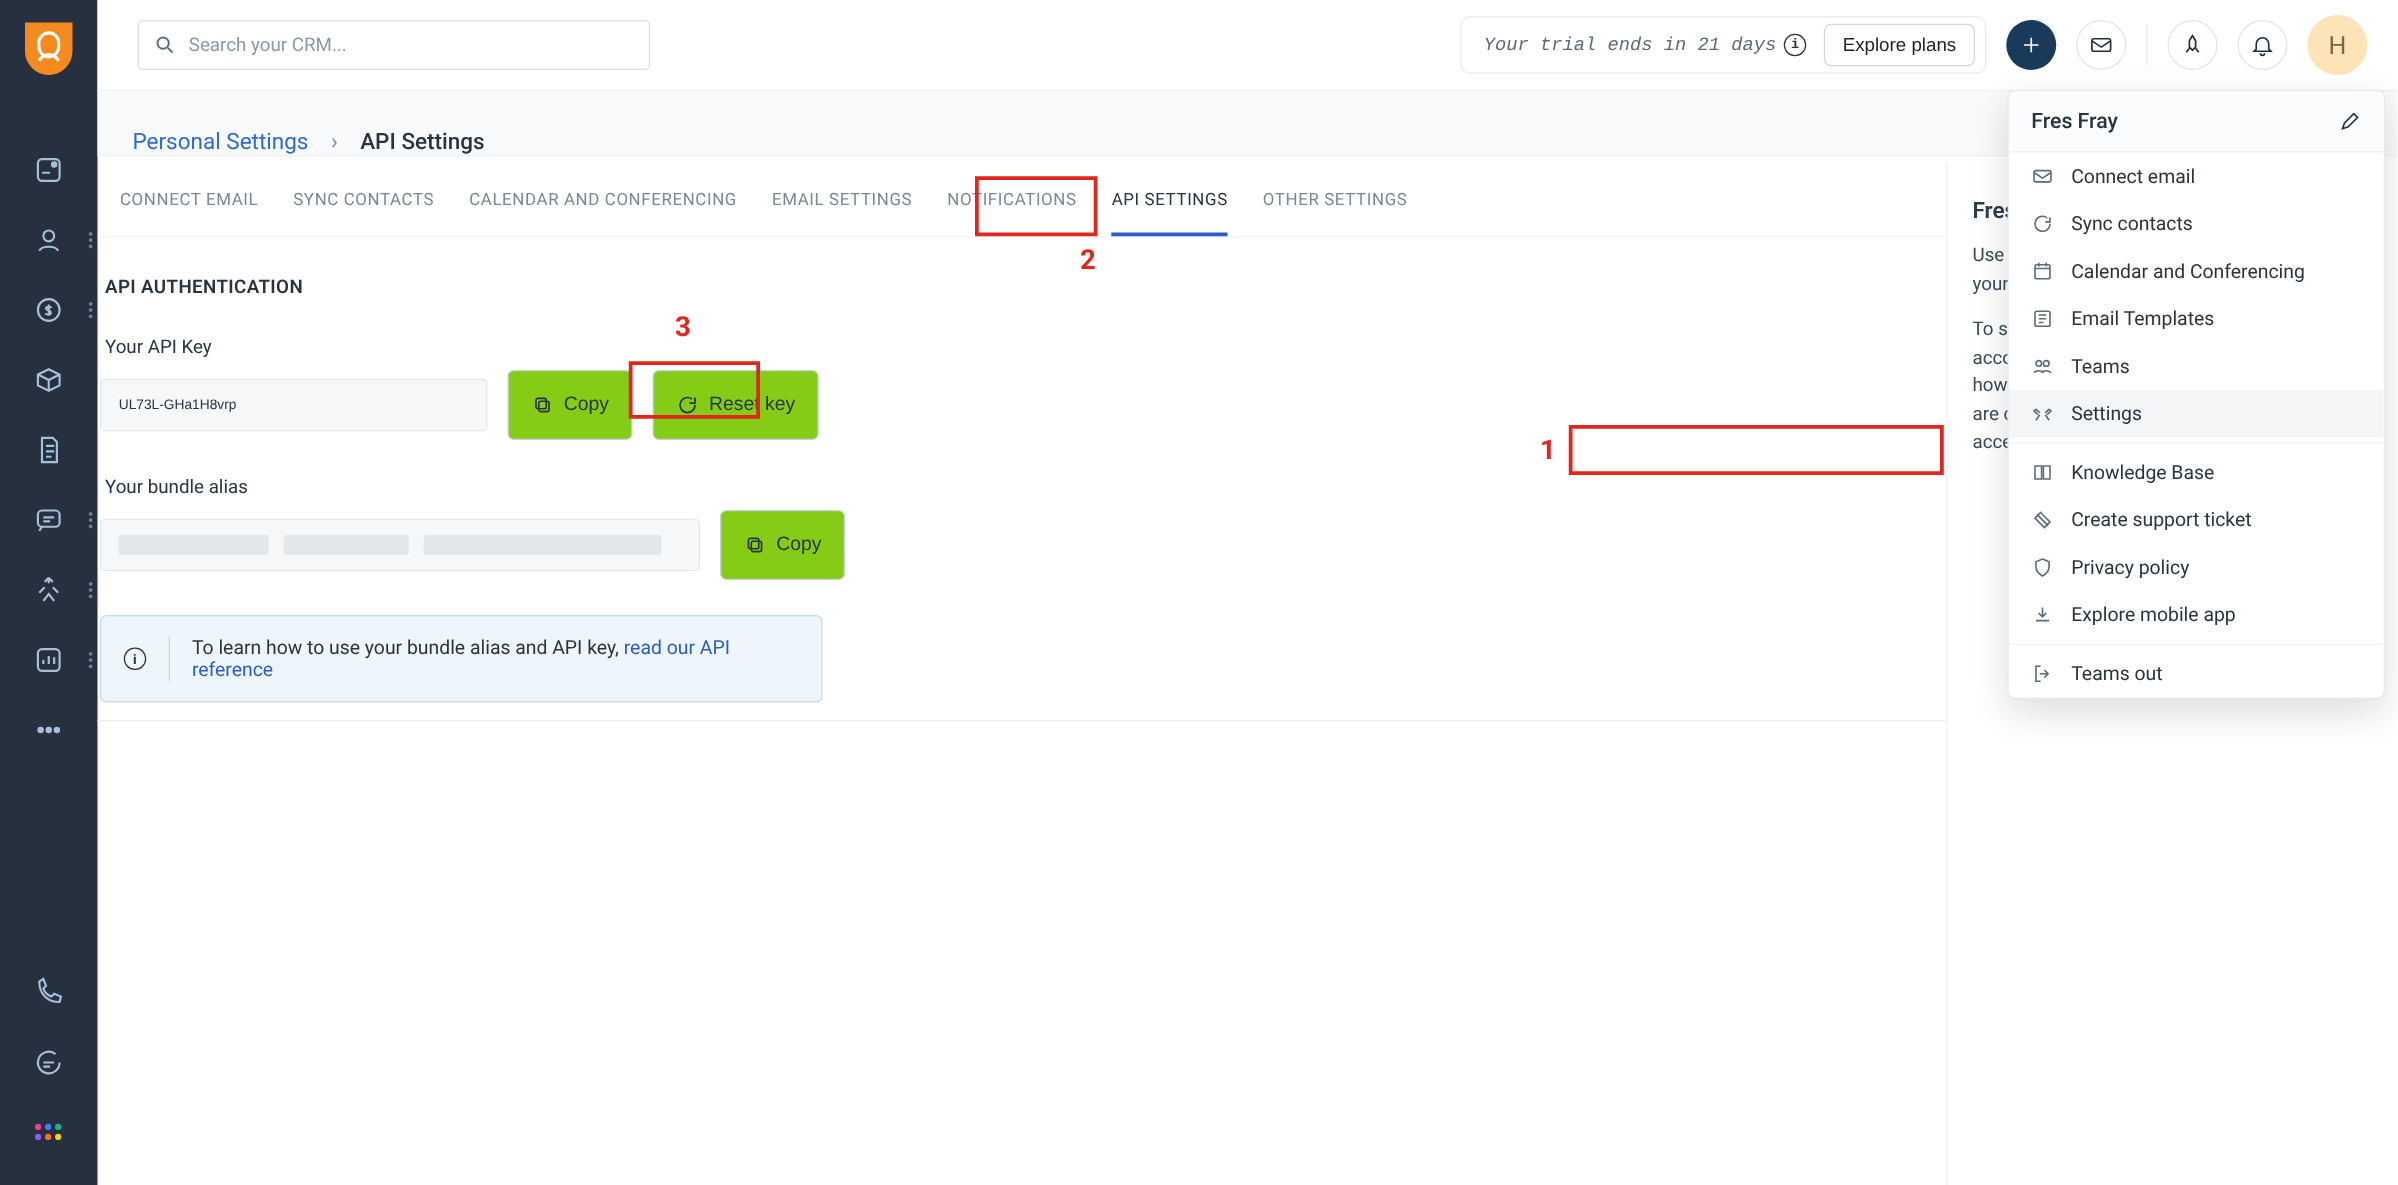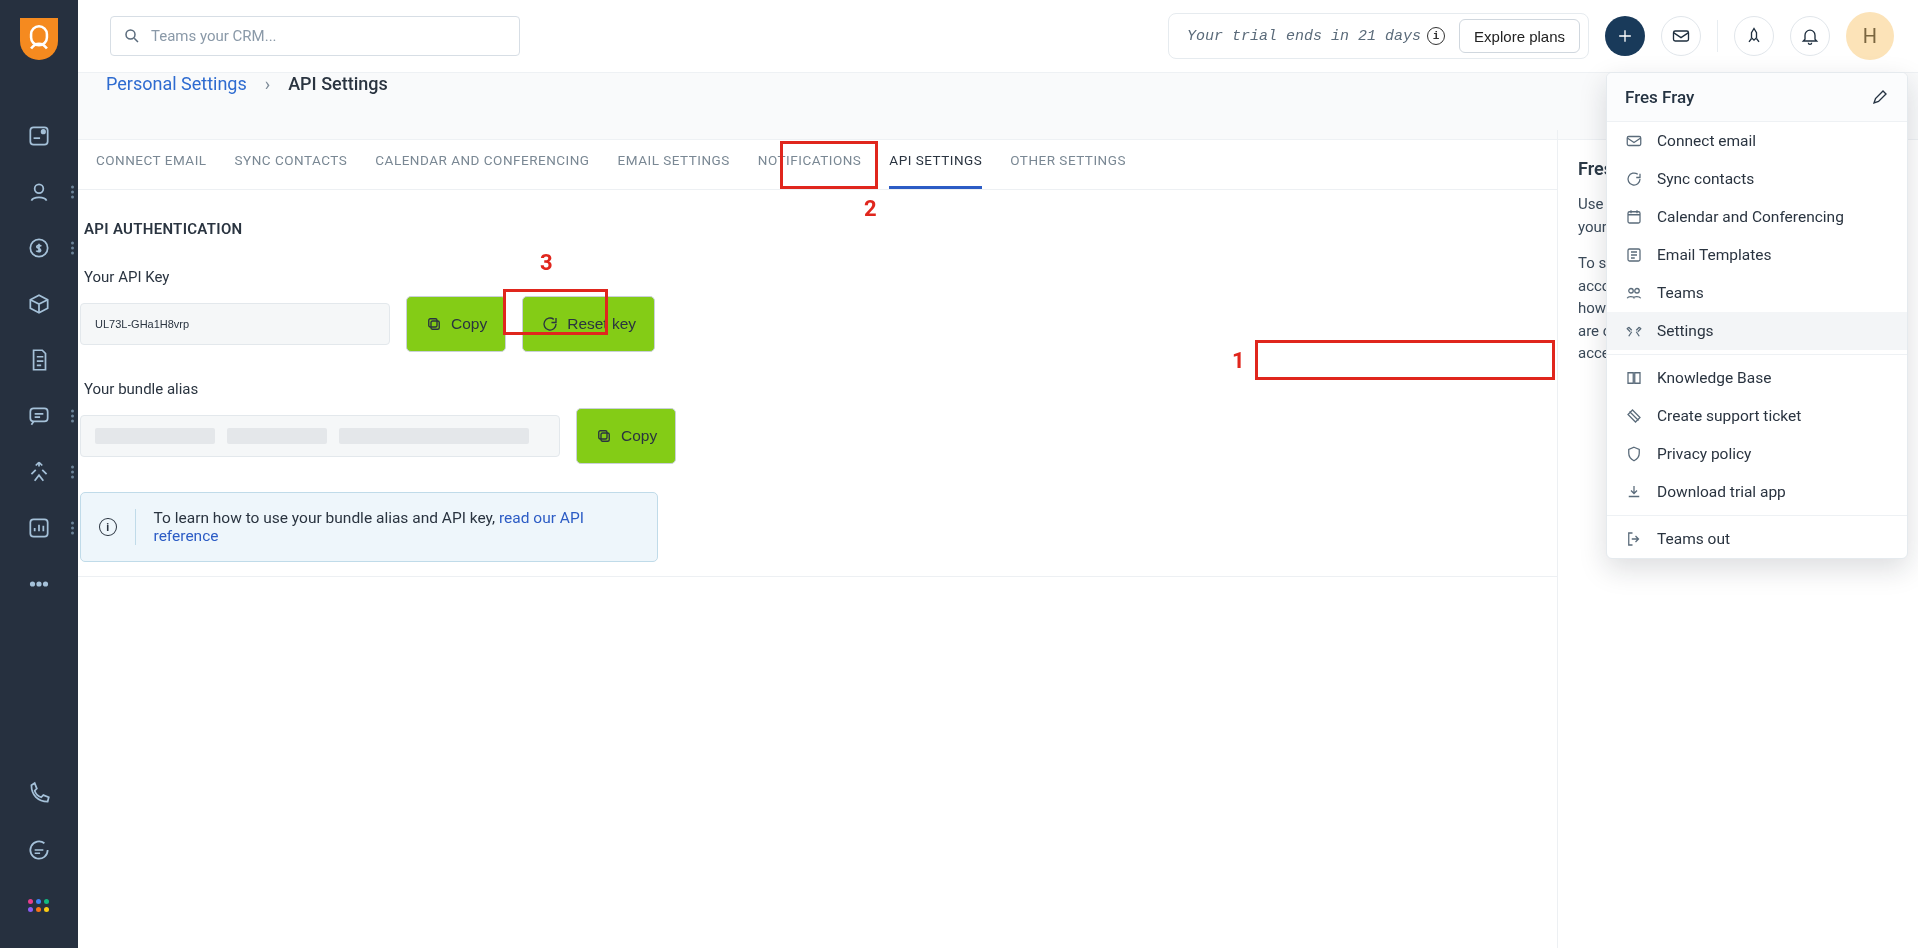--- a/index.html
+++ b/index.html
@@ -29,21 +29,21 @@
   .trial-pill .explore { background:#fff; border:1px solid #d0d7de; border-radius:6px; height:34px; padding:0 14px; font-size:15px; color:#222; font-weight:500; }
   .info-circ { width:18px; height:18px; border:1.5px solid #333; border-radius:50%; display:inline-flex; align-items:center; justify-content:center; font-size:11px; font-weight:bold; color:#333; font-style:normal; }
   .icon-btn { width:40px; height:40px; border-radius:50%; border:1px solid #e1e6eb; display:flex; align-items:center; justify-content:center; margin-left:16px; background:#fff; }
   .icon-btn svg { width:20px; height:20px; stroke:#1e2e3e; fill:none; stroke-width:1.6; }
   .add-btn { background:#193a5a; border:none; }
   .add-btn svg { stroke:#fff; }
   .sep-vert { width:1px; height:32px; background:#e8edf1; margin-left:16px; }
   .avatar { width:48px; height:48px; border-radius:50%; background:#fce3b8; display:flex; align-items:center; justify-content:center; font-size:20px; color:#7a6640; margin-left:16px; }
 
   
-  .sub-header { position:absolute; left:78px; right:0; top:72px; height:68px; background:#f9fafb; border-top:1px solid #eef1f4; border-bottom:1px solid #eef1f4; display:flex; align-items:flex-start; padding-left:28px; font-size:18px; }
+  .sub-header { position:absolute; left:78px; right:0; top:72px; height:53px; background:#f9fafb; border-top:1px solid #eef1f4; border-bottom:1px solid #eef1f4; display:flex; align-items:flex-end; padding-left:28px; font-size:18px; }
   .sub-header .link { color:#2e6bd0; }
   .sub-header .chev { margin:0 18px; color:#7e8b98; }
   .sub-header .current { color:#2a3440; font-weight:500; }
 
   
   .main { position:absolute; left:78px; top:130px; right:0; bottom:0; display:flex; }
   .content { flex:1; padding:0 0 0 0; overflow:hidden; border-right:1px solid #edf0f3; }
   .right-info { width:360px; padding:28px 20px; font-size:15px; color:#2c3a47; }
   .right-info h3 { margin:0 0 14px 0; font-size:18px; font-weight:600; }
   .right-info p { margin:0 0 14px 0; line-height:1.5; color:#3b4a59; }
@@ -196,21 +196,21 @@
     </div>
   </div>
 </div>
 
 <div class="top-bar">
   <div class="search-box">
     <svg viewBox="0 0 24 24" fill="none" stroke-width="2">
         <circle cx="10" cy="10" r="6"></circle>
         <path d="M20 20l-5-5"></path>
       </svg>
-    <span>Teams your CRM...</span>
+    <span>Search your CRM...</span>
   </div>
   <div class="trial-pill">
     <span class="trial-text">
       <span>Your trial ends in 21 days</span>
       <span class="info-circ">i</span>
     </span>
     <button class="explore">Explore plans</button>
   </div>
   <button class="icon-btn add-btn">
     <svg viewBox="0 0 24 24">
@@ -385,21 +385,21 @@
   <div class="um-item">
     <svg viewBox="0 0 24 24">
         <path d="M12 3l7 3v5c0 5-3 8-7 10-4-2-7-5-7-10V6z"></path>
       </svg>
     <span>Privacy policy</span>
   </div>
   <div class="um-item">
     <svg viewBox="0 0 24 24">
         <path d="M12 4v10M8 10l4 4 4-4M5 18h14"></path>
       </svg>
-    <span>Download trial app</span>
+    <span>Explore mobile app</span>
   </div>
   <div class="um-sep"></div>
   <div class="um-item">
     <svg viewBox="0 0 24 24">
         <path d="M10 4H5v16h5M14 8l4 4-4 4M18 12H9"></path>
       </svg>
     <span>Teams out</span>
   </div>
 </div>
 

